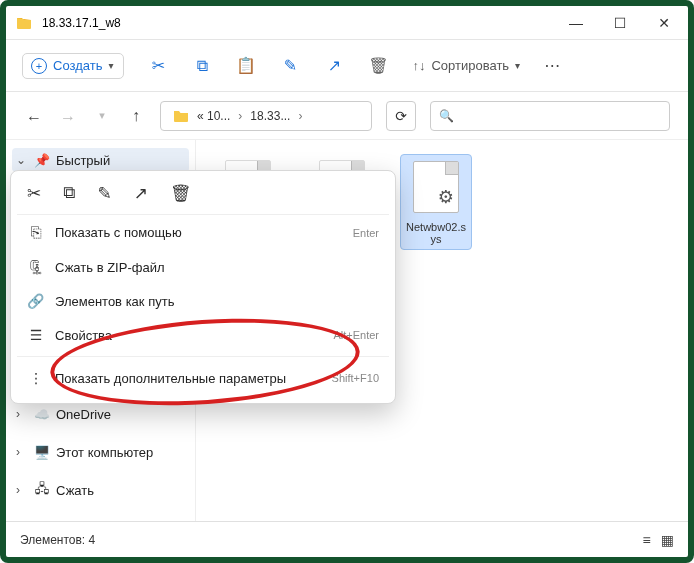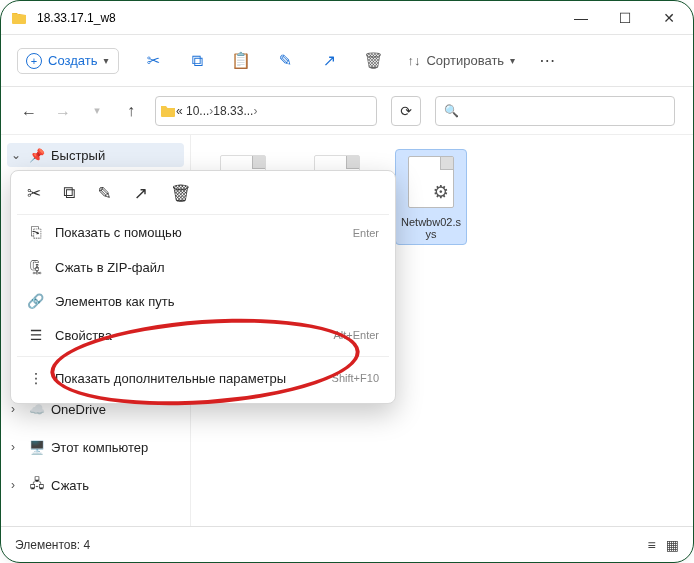--- a/index.html
+++ b/index.html
@@ -1,33 +1,33 @@
 <!DOCTYPE html>
 <html><head>
 <meta charset="utf-8">
 <style>
 * { box-sizing: border-box; margin: 0; padding: 0; }
 body { font-family: "Segoe UI", Arial, sans-serif; font-size: 12px; background: #fff; width: 694px; height: 563px; position: relative; overflow: hidden; }
-.window { width: 694px; height: 563px; border: 1px solid #14532d; border-radius: 20px; background: #fff; display: flex; flex-direction: column; box-shadow: 0 2px 8px rgba(0,0,0,.06); }
+.window { width: 694px; height: 563px; border: 6px solid #14532d; border-radius: 8px; background: #fff; display: flex; flex-direction: column; box-shadow: 0 2px 8px rgba(0,0,0,.06); }
 .titlebar { display: flex; align-items: center; height: 34px; padding: 0 10px; border-bottom: 1px solid #e5e5e5; border-radius: 8px 8px 0 0; }
 .titlebar .folder-ico { width: 16px; height: 16px; margin-right: 10px; }
 .titlebar .title { flex: 1; font-size: 12px; }
 .winctrl { display:flex; gap: 28px; margin-right: 6px; align-items: center; }
 .winctrl span { width: 16px; height: 16px; display:inline-flex; justify-content:center; align-items:center; color:#333; font-size:14px; cursor:pointer;}
 .toolbar { display:flex; align-items:center; height:52px; padding: 0 16px; gap: 24px; border-bottom:1px solid #e5e5e5; }
 .newbtn { display:flex; align-items:center; gap:6px; color:#1a6fd6; border:1px solid #d5d5d5; border-radius:5px; padding: 4px 10px 4px 8px; font-size:13px; cursor:pointer; }
 .newbtn .plus { width:16px; height:16px; border:1px solid #1a6fd6; border-radius:50%; display:inline-flex;align-items:center;justify-content:center; font-size:11px; }
 .tbicon { width:20px; height:20px; color:#1a6fd6; display:inline-flex; align-items:center;justify-content:center; font-size:16px; cursor:pointer; }
 .tbicon.gray{color:#666;}
 .sortbtn{ display:flex;align-items:center;gap:6px;color:#555;font-size:13px;cursor:pointer;}
 .dots{ letter-spacing:2px;font-size:16px;color:#444;cursor:pointer;}
 .navbar { display:flex; align-items:center; height:48px; padding:0 18px; gap:14px; border-bottom:1px solid #eee;}
 .navarrow{ font-size:16px;color:#444;cursor:pointer; width:20px; text-align:center;}
 .navarrow.dim{color:#bbb;}
-.breadcrumb{ flex:1; border:1px solid #ccc;border-radius:4px; height:30px; display:flex;align-items:center; padding:0 4px; font-size:12px; color:#333;}
+.breadcrumb{ flex:1; border:1px solid #ccc;border-radius:4px; height:30px; display:flex;align-items:center; padding:0 12px; gap:8px; font-size:12px; color:#333;}
 .breadcrumb .bc-folder{width:16px;height:16px;}
 .breadcrumb .sep{color:#777;}
 .bcrefresh{ width:30px;height:30px;border:1px solid #ccc;border-radius:4px;display:flex;align-items:center;justify-content:center;font-size:14px;color:#333;cursor:pointer;}
 .searchbox{ width:240px; height:30px;border:1px solid #ccc;border-radius:4px;display:flex;align-items:center;padding:0 8px;gap:6px;color:#888;}
 .content{ flex:1; display:flex; position:relative; }
 .nav-tree{ width:190px; border-right:1px solid #eee; padding:8px 6px; font-size:13px; color:#222; }
 .nav-tree .tree-item{ display:flex; align-items:center; gap:6px; padding:4px 4px; cursor:pointer; border-radius:4px;}
 .nav-tree .chev{ width:12px; font-size:12px; color:#555;}
 .nav-tree .pin{ color:#0a7;}
 .nav-tree .bi{width:16px;height:16px;display:inline-flex;align-items:center;justify-content:center;}

